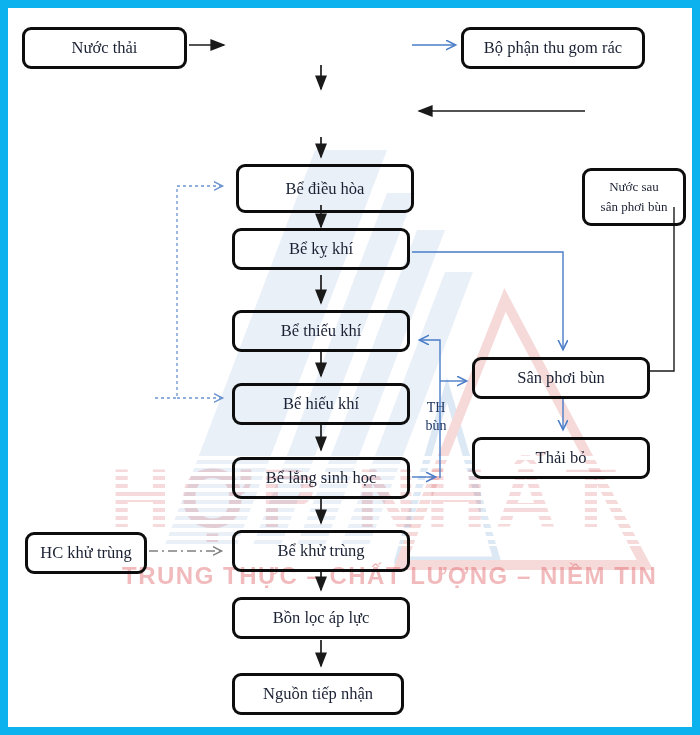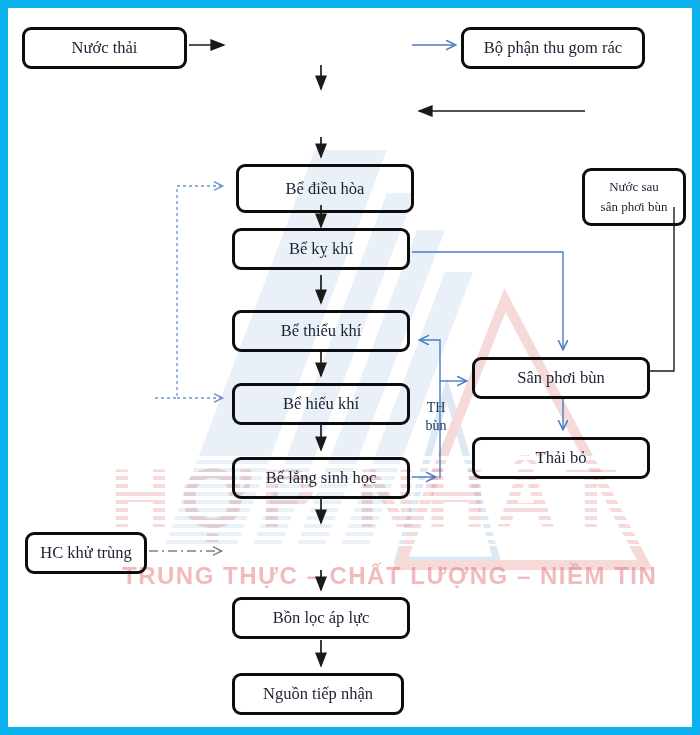--- a/index.html
+++ b/index.html
@@ -123,20 +123,21 @@
   <div class="node" style="left:232px;top:310px;width:178px;height:39px">Bể thiếu khí</div>
   <div class="node" style="left:232px;top:383px;width:178px;height:27px">Bể hiếu khí</div>
 
   <div class="node" style="left:472px;top:357px;width:178px;height:40px">Sân phơi bùn</div>
   <div class="node" style="left:472px;top:437px;width:178px;height:40px">Thải bỏ</div>
 
 
   <div class="node" style="left:232px;top:457px;width:178px;height:39px">Bể lắng sinh học</div>
 
   <div class="node" style="left:25px;top:532px;width:122px;height:38px">HC khử trùng</div>
+  <div class="node" style="left:232px;top:530px;width:178px;height:38px">Bể khử trùng</div>
 
   <div class="node" style="left:232px;top:597px;width:178px;height:41px">Bồn lọc áp lực</div>
   <div class="node" style="left:232px;top:673px;width:172px;height:41px">Nguồn tiếp nhận</div>
 
   <div class="edge-label" style="left:420px;top:399px;width:32px">TH
 bùn</div>
 
   <div class="frame"></div>
 </div>
 

